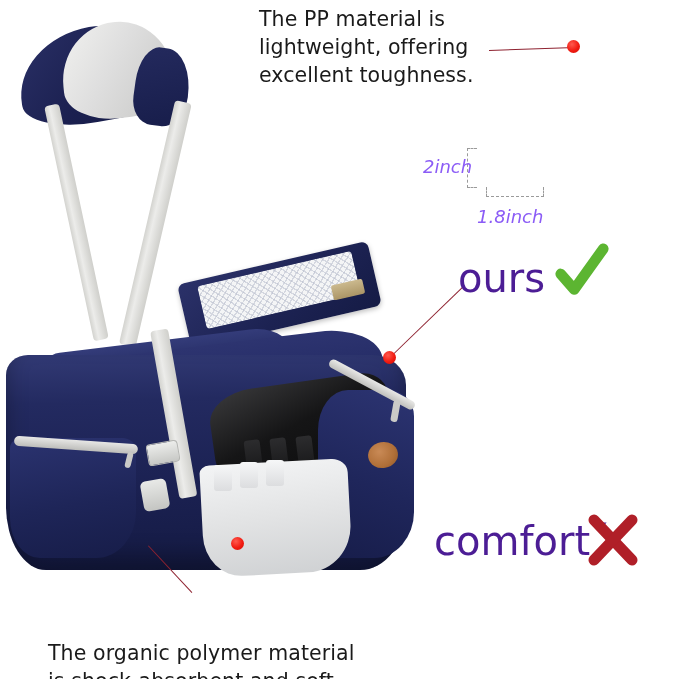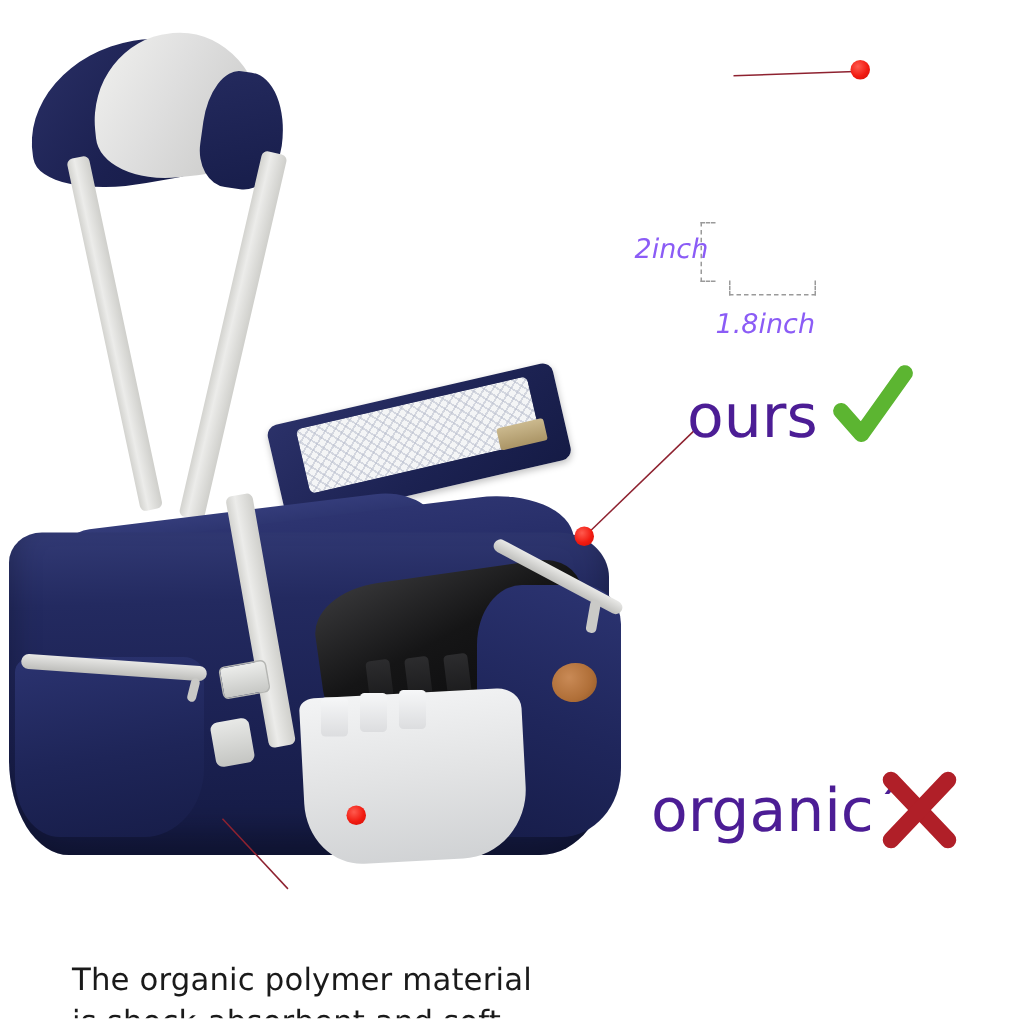--- a/index.html
+++ b/index.html
@@ -332,28 +332,31 @@
 
   <div class="abs leader" id="leader-top"></div>
   <div class="abs dot" id="dot-top"></div>
 
   <div class="abs leader" id="leader-ours"></div>
   <div class="abs dot" id="dot-ours"></div>
 
   <div class="abs leader" id="leader-bottom"></div>
   <div class="abs dot" id="dot-bottom"></div>
 
+  <div class="abs callout" id="callout-top">The PP material is
+lightweight, offering
+excellent toughness.</div>
 
   <div class="abs callout" id="callout-bottom">The organic polymer material
 is shock-absorbent and soft,
 providing comfort.</div>
 
   <div class="abs cmp-label" id="ours-label">ours</div>
 
-  <div class="abs cmp-label" id="others-label">organic´</div>
+  <div class="abs cmp-label" id="others-label">comfort´</div>
 
   <svg class="abs" id="check-mark" viewBox="0 0 60 60">
     <path d="M8 32 L22 48 L52 6" stroke="#5cb531" stroke-width="11" stroke-linecap="round" stroke-linejoin="round" fill="none"></path>
   </svg>
 
   <svg class="abs" id="cross-mark" viewBox="0 0 52 52">
     <path d="M7 6 L45 46" stroke="#b01f28" stroke-width="11" stroke-linecap="round"></path>
     <path d="M45 6 L7 46" stroke="#b01f28" stroke-width="11" stroke-linecap="round"></path>
   </svg>
 

